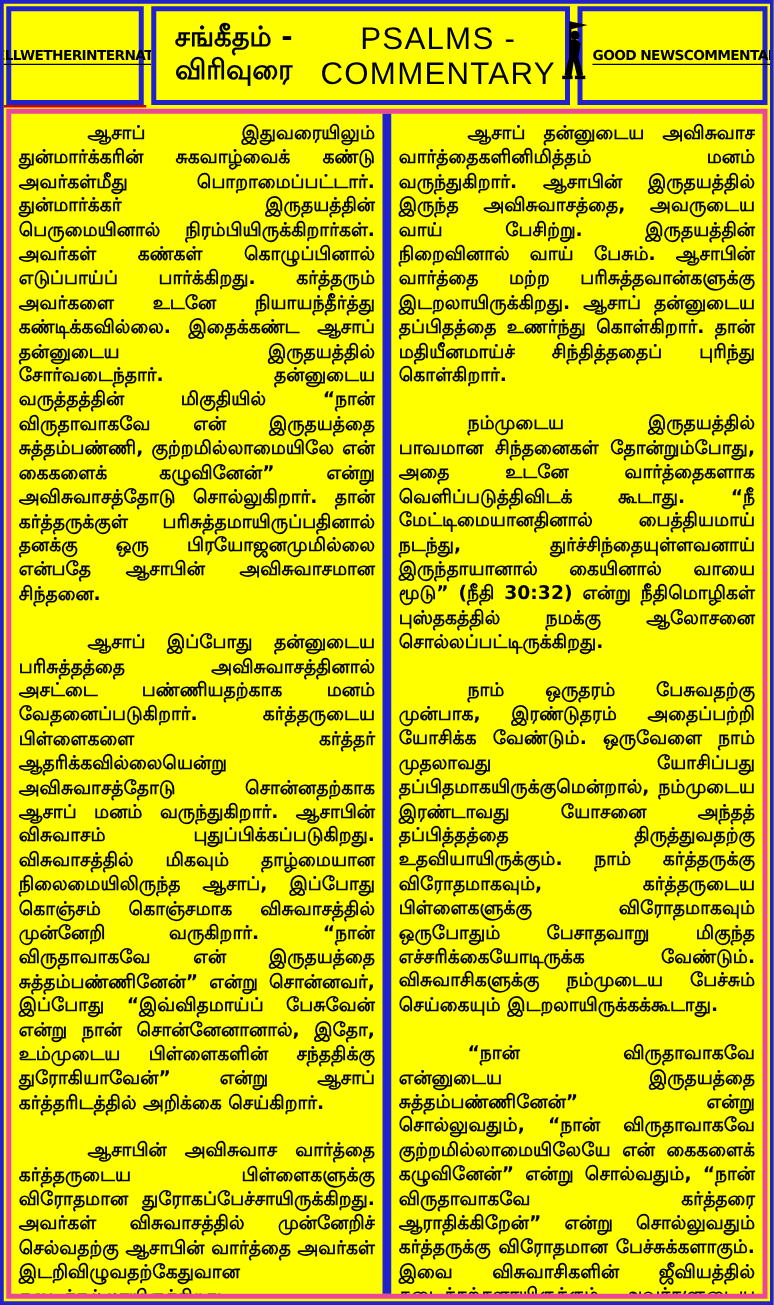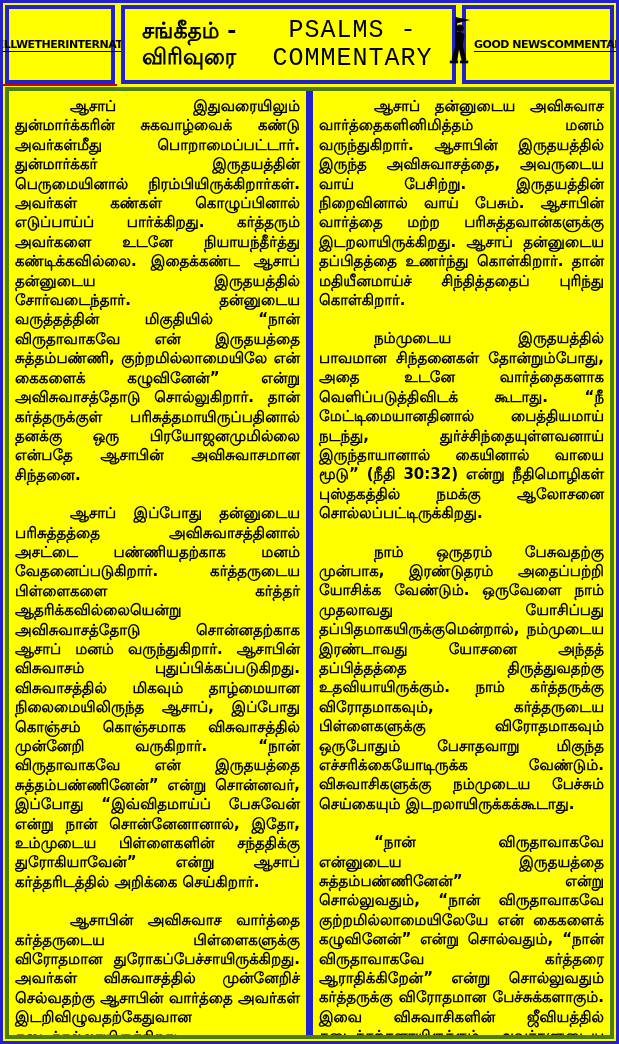--- a/index.html
+++ b/index.html
@@ -34,34 +34,34 @@
     font-weight:bold;font-size:11px;line-height:13px;
     letter-spacing:-0.5px;
     border-bottom:1.5px solid #000;
     white-space:nowrap;
   }
   .title-tamil{
     font-weight:bold;font-size:22px;line-height:26px;
     margin:2px 0 4px 0;text-align:center;
   }
   .title-english{
-    font-family:Liberation Mono, monospace;
+    font-family:Liberation Sans, sans-serif;
     font-size:25px;line-height:28px;letter-spacing:1px;
     text-align:center;
   }
   
   .red-line{
     position:absolute;left:0px;top:81px;width:114px;height:2px;
     background:#CC0000;
   }
   
   .body-box{
     position:absolute;left:2px;top:84px;right:2px;bottom:2px;
     box-sizing:border-box;
-    border:4px solid #4d7c0f;
+    border:4px solid #ec4899;
     display:flex;
     background:#FFFF00;
   }
   .column{
     flex:1;
     box-sizing:border-box;
     padding:6px 6px 4px 6px;
     overflow:hidden;
   }
   .divider{

